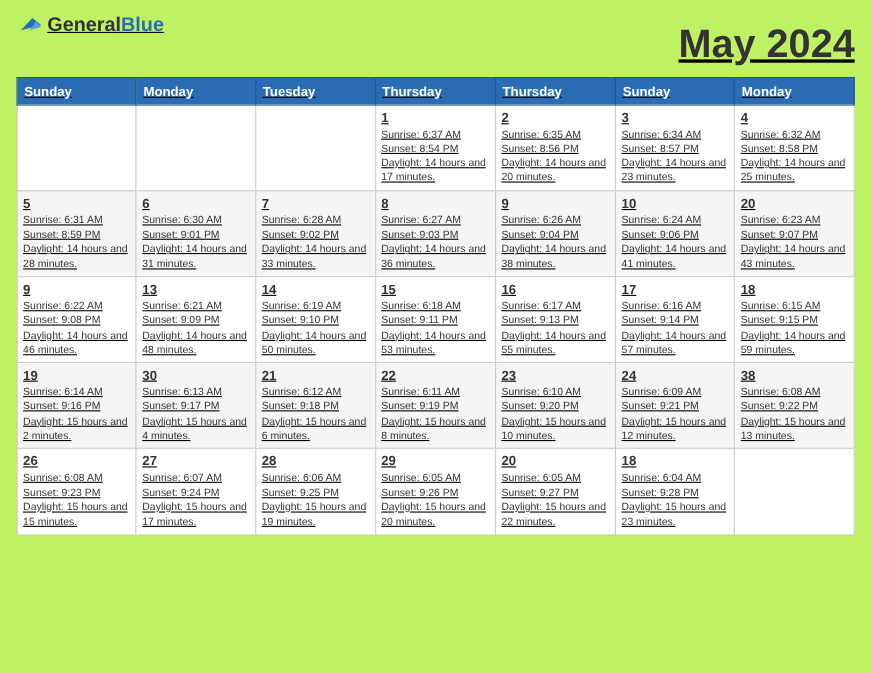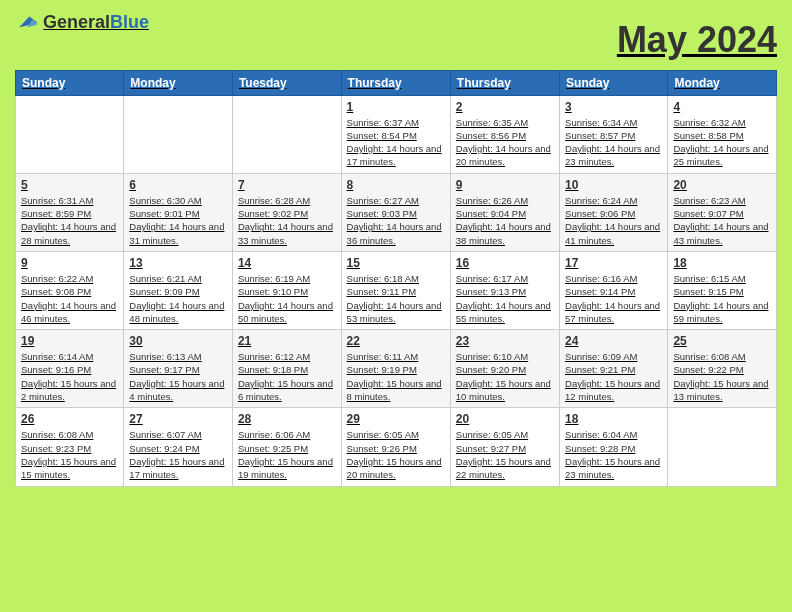--- a/index.html
+++ b/index.html
@@ -220,21 +220,21 @@
         </td>
           <td>
           <span class="day-num">23</span>
           <span class="day-detail">Sunrise: 6:10 AM<br>Sunset: 9:20 PM<br>Daylight: 15 hours and 10 minutes.</span>
         </td>
           <td>
           <span class="day-num">24</span>
           <span class="day-detail">Sunrise: 6:09 AM<br>Sunset: 9:21 PM<br>Daylight: 15 hours and 12 minutes.</span>
         </td>
           <td>
-          <span class="day-num">25</span>
+          <span class="day-num">38</span>
           <span class="day-detail">Sunrise: 6:08 AM<br>Sunset: 9:22 PM<br>Daylight: 15 hours and 13 minutes.</span>
         </td>
         </tr>
         <tr>
           <td>
           <span class="day-num">26</span>
           <span class="day-detail">Sunrise: 6:08 AM<br>Sunset: 9:23 PM<br>Daylight: 15 hours and 15 minutes.</span>
         </td>
           <td>
           <span class="day-num">27</span>

